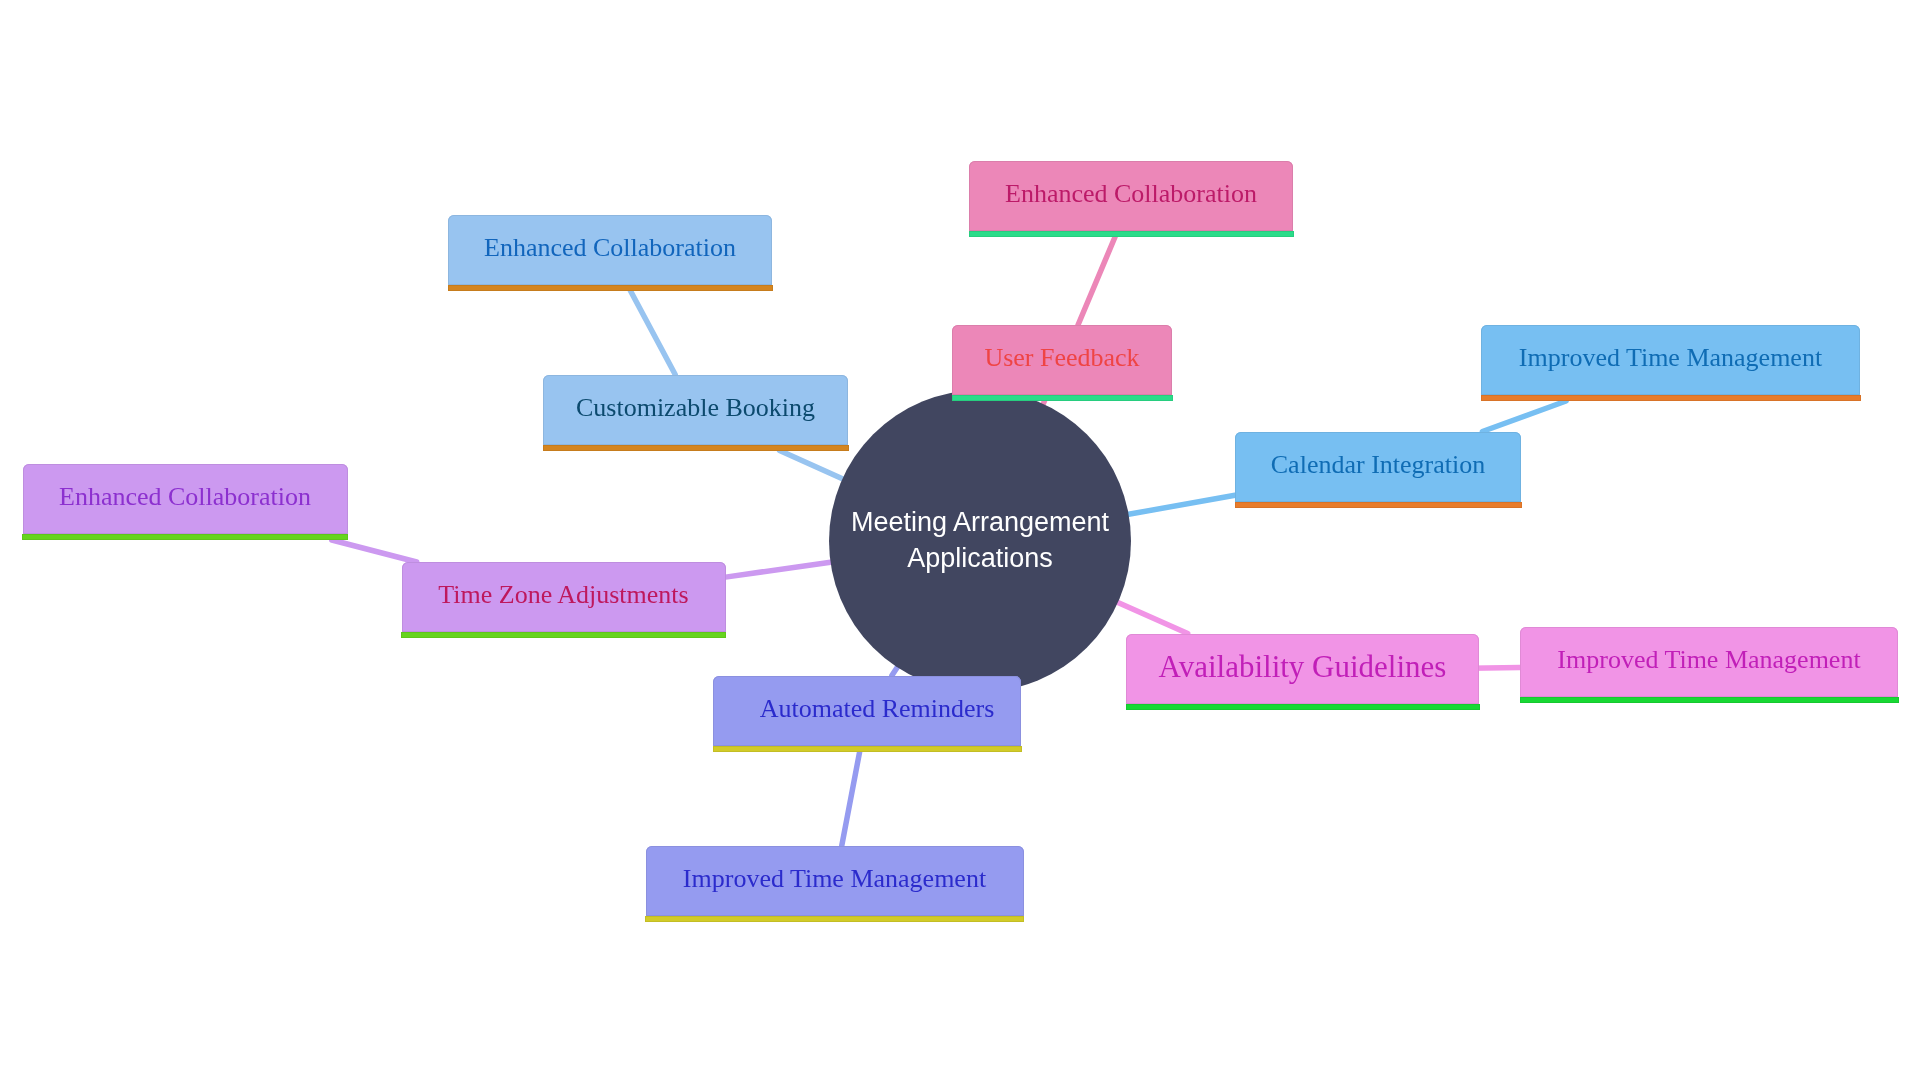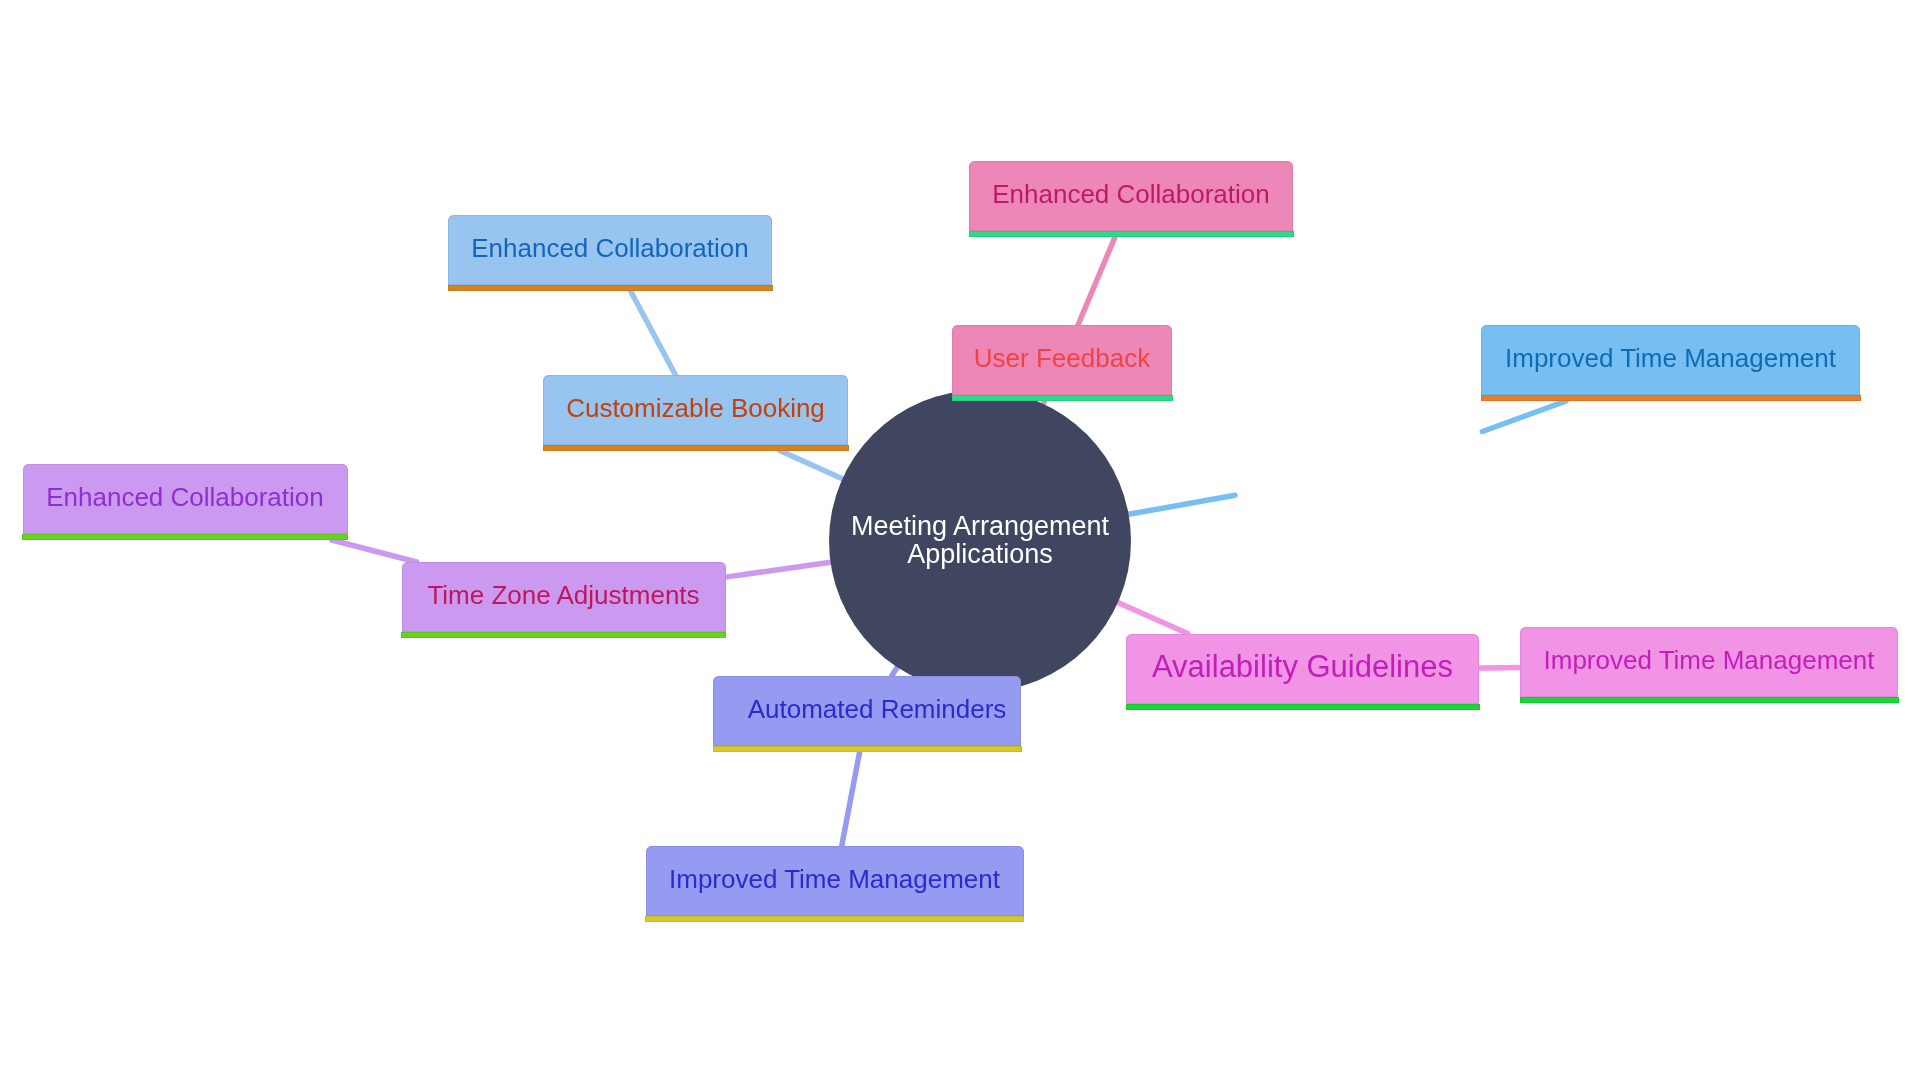--- a/index.html
+++ b/index.html
@@ -8,21 +8,21 @@
        font-family:"Liberation Sans",sans-serif;
        -webkit-font-smoothing:antialiased;}
   #stage{position:relative;width:1920px;height:1080px;background:#fff;}
   #edges{position:absolute;left:0;top:0;width:1920px;height:1080px;overflow:visible;}
   .node{position:absolute;box-sizing:border-box;
         display:flex;align-items:center;justify-content:center;
         white-space:nowrap;z-index:3;}
   .node .face{position:absolute;left:0;top:0;right:0;bottom:0;
         border-radius:6px 6px 0 0;}
   .node .bar{position:absolute;left:-0.5px;right:-0.5px;bottom:-6px;height:6px;}
-  .node .label{position:relative;z-index:2;line-height:1;transform:translateY(-2px);}
+  .node .label{position:relative;z-index:2;line-height:1;transform:translateY(-2px);font-family:Liberation Serif, serif;}
   .root{position:absolute;border-radius:50%;background:#414660;color:#ffffff;
         display:flex;align-items:center;justify-content:center;text-align:center;
         z-index:2;}
   .root .rlabel{display:block;white-space:pre-line;transform:translateY(-1.5px);}
 </style>
 </head>
 <body>
 
 <div id="stage">
   <svg id="edges" viewBox="0 0 1920 1080" width="1920" height="1080">
@@ -32,43 +32,48 @@
       <path d="M 675.2 374.5 L 630.3 290.5" stroke="#98c4f0" stroke-width="5.5" fill="none" stroke-linecap="round"></path>
       <path d="M 1128.6 514.3 L 1235.0 495.2" stroke="#77bff2" stroke-width="5.5" fill="none" stroke-linecap="round"></path>
       <path d="M 1482.4 431.5 L 1566.1 401.0" stroke="#77bff2" stroke-width="5.5" fill="none" stroke-linecap="round"></path>
       <path d="M 1117.9 602.4 L 1187.7 633.5" stroke="#f194e6" stroke-width="5.5" fill="none" stroke-linecap="round"></path>
       <path d="M 1420.0 669.1 L 1520.0 667.5" stroke="#f194e6" stroke-width="5.5" fill="none" stroke-linecap="round"></path>
       <path d="M 897.3 667.3 L 891.9 675.5" stroke="#959bf0" stroke-width="5.5" fill="none" stroke-linecap="round"></path>
       <path d="M 859.7 751.5 L 841.8 845.5" stroke="#959bf0" stroke-width="5.5" fill="none" stroke-linecap="round"></path>
       <path d="M 830.5 562.2 L 725.5 577.1" stroke="#cc99f0" stroke-width="5.5" fill="none" stroke-linecap="round"></path>
       <path d="M 416.7 562.0 L 331.8 540.0" stroke="#cc99f0" stroke-width="5.5" fill="none" stroke-linecap="round"></path>
     </svg>
-  <div class="root" style="left: 829px; top: 390px; width: 302px; height: 302px; background: rgb(65, 70, 96); color: rgb(255, 255, 255); font-size: 27px; line-height: 28px;">
+  <div class="root" style="left: 829px; top: 390px; width: 302px; height: 302px; background: rgb(65, 70, 96); color: rgb(255, 255, 255); font-size: 27px; line-height: 36px;">
     <span class="rlabel">Meeting Arrangement
 Applications</span>
   </div>
 <div class="node" style="left: 952px; top: 325px; width: 220px; height: 70px; color: #ef4444; font-size: 26px;">
       <div class="face" style="background: rgb(236, 135, 184); box-shadow: rgb(219, 126, 171) 0px 0px 0px 1px inset;"></div>
       <div class="bar" style="background: rgb(42, 220, 137); box-shadow: rgb(39, 205, 127) 0px 0px 0px 1px inset;"></div>
       <span class="label">User Feedback</span>
     </div>
     <div class="node" style="left: 969px; top: 161px; width: 324px; height: 70px; color: rgb(188, 26, 104); font-size: 26px;">
       <div class="face" style="background: rgb(236, 135, 184); box-shadow: rgb(219, 126, 171) 0px 0px 0px 1px inset;"></div>
       <div class="bar" style="background: rgb(42, 220, 137); box-shadow: rgb(39, 205, 127) 0px 0px 0px 1px inset;"></div>
       <span class="label">Enhanced Collaboration</span>
     </div>
-    <div class="node" style="left: 543px; top: 374.5px; width: 305px; height: 70px; color: #c2410c; font-size: 26px;">
+    <div class="node" style="left: 543px; top: 374.5px; width: 305px; height: 70px; color: #0c4a6e; font-size: 26px;">
       <div class="face" style="background: rgb(152, 196, 240); box-shadow: rgb(141, 182, 223) 0px 0px 0px 1px inset;"></div>
       <div class="bar" style="background: rgb(213, 133, 31); box-shadow: rgb(198, 124, 29) 0px 0px 0px 1px inset;"></div>
       <span class="label">Customizable Booking</span>
     </div>
     <div class="node" style="left: 448px; top: 214.5px; width: 324px; height: 70px; color: rgb(17, 101, 188); font-size: 26px;">
       <div class="face" style="background: rgb(152, 196, 240); box-shadow: rgb(141, 182, 223) 0px 0px 0px 1px inset;"></div>
       <div class="bar" style="background: rgb(213, 133, 31); box-shadow: rgb(198, 124, 29) 0px 0px 0px 1px inset;"></div>
       <span class="label">Enhanced Collaboration</span>
+    </div>
+    <div class="node" style="left: 1235px; top: 431.5px; width: 286px; height: 70px; color: rgb(15, 108, 180); font-size: 26px;">
+      <div class="face" style="background: rgb(119, 191, 242); box-shadow: rgb(111, 178, 225) 0px 0px 0px 1px inset;"></div>
+      <div class="bar" style="background: rgb(232, 124, 43); box-shadow: rgb(216, 115, 40) 0px 0px 0px 1px inset;"></div>
+      <span class="label">Calendar Integration</span>
     </div>
     <div class="node" style="left: 1481px; top: 325px; width: 379px; height: 70px; color: rgb(15, 108, 180); font-size: 26px;">
       <div class="face" style="background: rgb(119, 191, 242); box-shadow: rgb(111, 178, 225) 0px 0px 0px 1px inset;"></div>
       <div class="bar" style="background: rgb(232, 124, 43); box-shadow: rgb(216, 115, 40) 0px 0px 0px 1px inset;"></div>
       <span class="label">Improved Time Management</span>
     </div>
     <div class="node" style="left: 1126px; top: 633.5px; width: 353px; height: 70px; color: rgb(193, 31, 184); font-size: 31px;">
       <div class="face" style="background: rgb(241, 148, 230); box-shadow: rgb(224, 138, 214) 0px 0px 0px 1px inset;"></div>
       <div class="bar" style="background: rgb(24, 216, 52); box-shadow: rgb(22, 201, 48) 0px 0px 0px 1px inset;"></div>
       <span class="label">Availability Guidelines</span>

